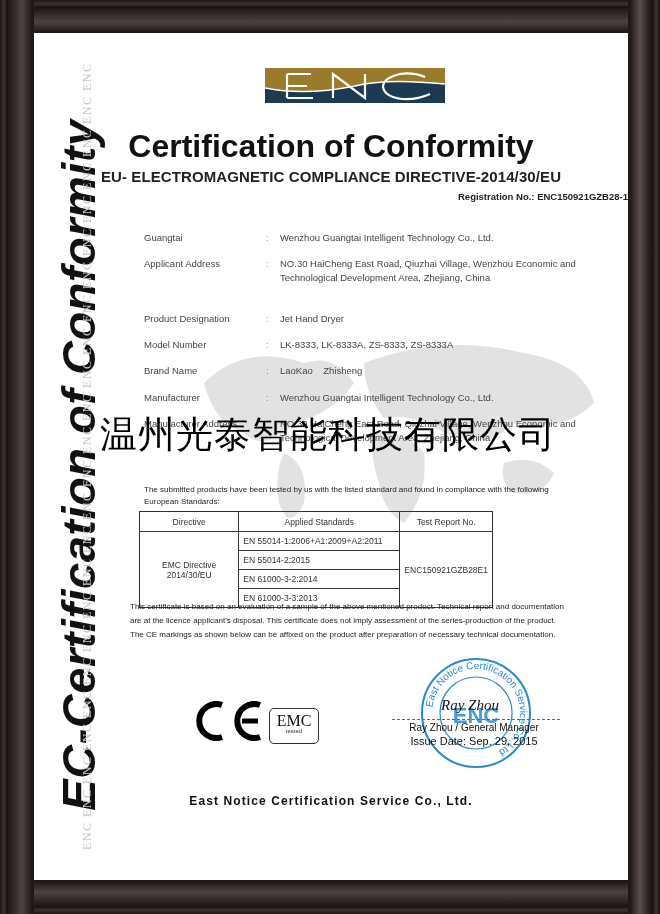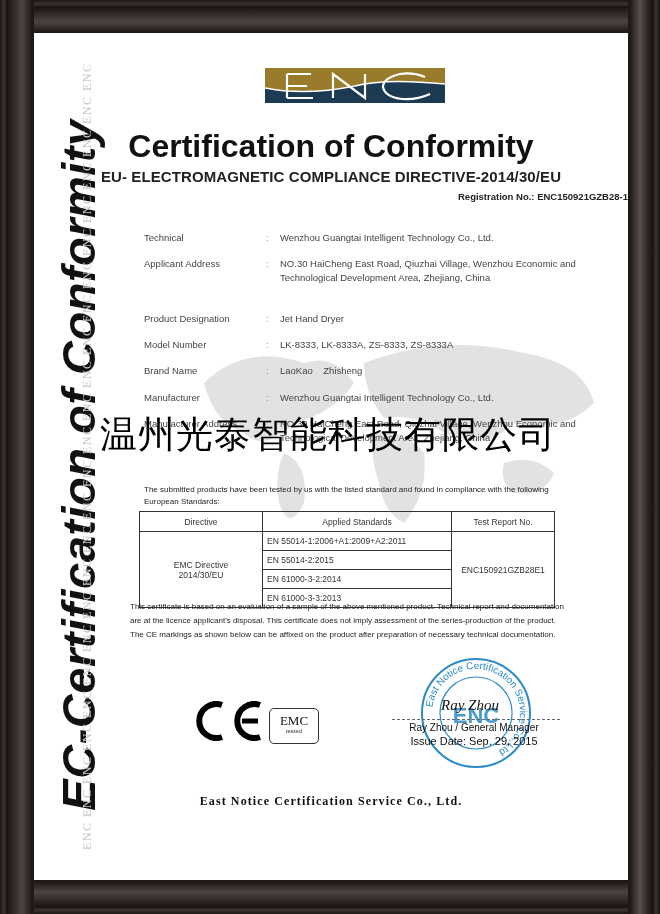--- a/index.html
+++ b/index.html
@@ -35,38 +35,38 @@
 
   .fields { position:absolute; left:110px; top:198px; width:440px; font-size:9.5px; color:#444; }
   .field { position:absolute; left:0; width:440px; line-height:14px; }
   .field .label { position:absolute; left:0; width:120px; }
   .field .colon { position:absolute; left:122px; width:8px; color:#888; }
   .field .value { position:absolute; left:136px; width:300px; }
 
   .chinese-stamp { position:absolute; left:66px; top:381px; font-family:"DejaVu Serif", serif; font-size:37px; color:#000; letter-spacing:1px; white-space:nowrap; line-height:42px; }
 
   .intro { position:absolute; left:110px; top:451px; width:440px; font-size:8px; color:#222; line-height:12px; }
-  table.std { position:absolute; left:105px; top:478px; width:416px; border-collapse:collapse; font-size:8.5px; color:#333; }
+  table.std { position:absolute; left:105px; top:478px; width:354px; border-collapse:collapse; font-size:8.5px; color:#333; }
   table.std td, table.std th { border:1px solid #333; padding:0 4px; height:18px; font-weight:normal; }
   table.std th { height:19px; text-align:center; }
   table.std td.c { text-align:center; }
   .disclaimer { position:absolute; left:96px; top:567px; width:440px; font-size:8px; color:#222; line-height:14px; }
 
   .ce { position:absolute; left:158px; top:668px; width:72px; height:40px; }
   .emc-box { position:absolute; left:235px; top:675px; width:50px; height:36px; border:1.5px solid #333; border-radius:5px; text-align:center; box-sizing:border-box; }
-  .emc-box .e1 { font-family:"Liberation Serif", serif; font-size:13px; margin-top:6px; color:#111; line-height:12px; }
+  .emc-box .e1 { font-family:"Liberation Serif", serif; font-size:16px; margin-top:6px; color:#111; line-height:12px; }
   .emc-box .e2 { font-size:6px; color:#333; line-height:8px; }
 
   .stamp { position:absolute; left:386px; top:624px; width:112px; height:112px; }
   .sig-line { position:absolute; left:358px; top:686px; width:168px; border-top:1px dashed #666; }
   .sig-name { position:absolute; left:350px; top:689px; width:180px; text-align:center; font-size:10px; color:#111; }
   .sig-date { position:absolute; left:350px; top:702px; width:180px; text-align:center; font-size:11px; color:#111; }
   .signature { position:absolute; left:407px; top:664px; font-family:"Liberation Serif", serif; font-style:italic; font-size:15px; color:#111; }
 
-  .company { position:absolute; left:0; top:761px; width:594px; text-align:center; font-size:12px; font-weight:bold; color:#111; letter-spacing:1.1px;font-family:Liberation Serif, serif; }
+  .company { position:absolute; left:0; top:761px; width:594px; text-align:center; font-size:12px; font-weight:bold; color:#111; letter-spacing:1.1px; }
   .address { position:absolute; left:0; top:780px; width:594px; text-align:center; font-size:8px; color:#333; }
   .contact { position:absolute; left:0; top:794px; width:594px; text-align:center; font-size:8px; color:#333; word-spacing:1px; }
   .contact span { margin:0 4px; }
 </style>
 </head>
 <body>
 
 <div class="frame"></div>
 <div class="frame-top"></div>
 <div class="frame-bottom"></div>
@@ -96,21 +96,21 @@
       <path d="M160 9 Q148 4 135 6 Q118 10 118 19 Q120 29 137 31 Q152 32 165 26"></path>
     </g>
   </svg>
 
   <div class="title">Certification of Conformity</div>
   <div class="subtitle">EU- ELECTROMAGNETIC COMPLIANCE DIRECTIVE-2014/30/EU</div>
   <div class="regno">Registration No.: ENC150921GZB28-1</div>
 
   <div class="fields">
     <div class="field" style="top:0px">
-      <span class="label">Technical</span>
+      <span class="label">Guangtai</span>
       <span class="colon">:</span>
       <span class="value">Wenzhou Guangtai Intelligent Technology Co., Ltd.</span>
     </div>
     <div class="field" style="top:26px">
       <span class="label">Applicant Address</span>
       <span class="colon">:</span>
       <span class="value">NO.30 HaiCheng East Road, Qiuzhai Village, Wenzhou Economic and Technological Development Area, Zhejiang, China</span>
     </div>
     <div class="field" style="top:81px">
       <span class="label">Product Designation</span>

